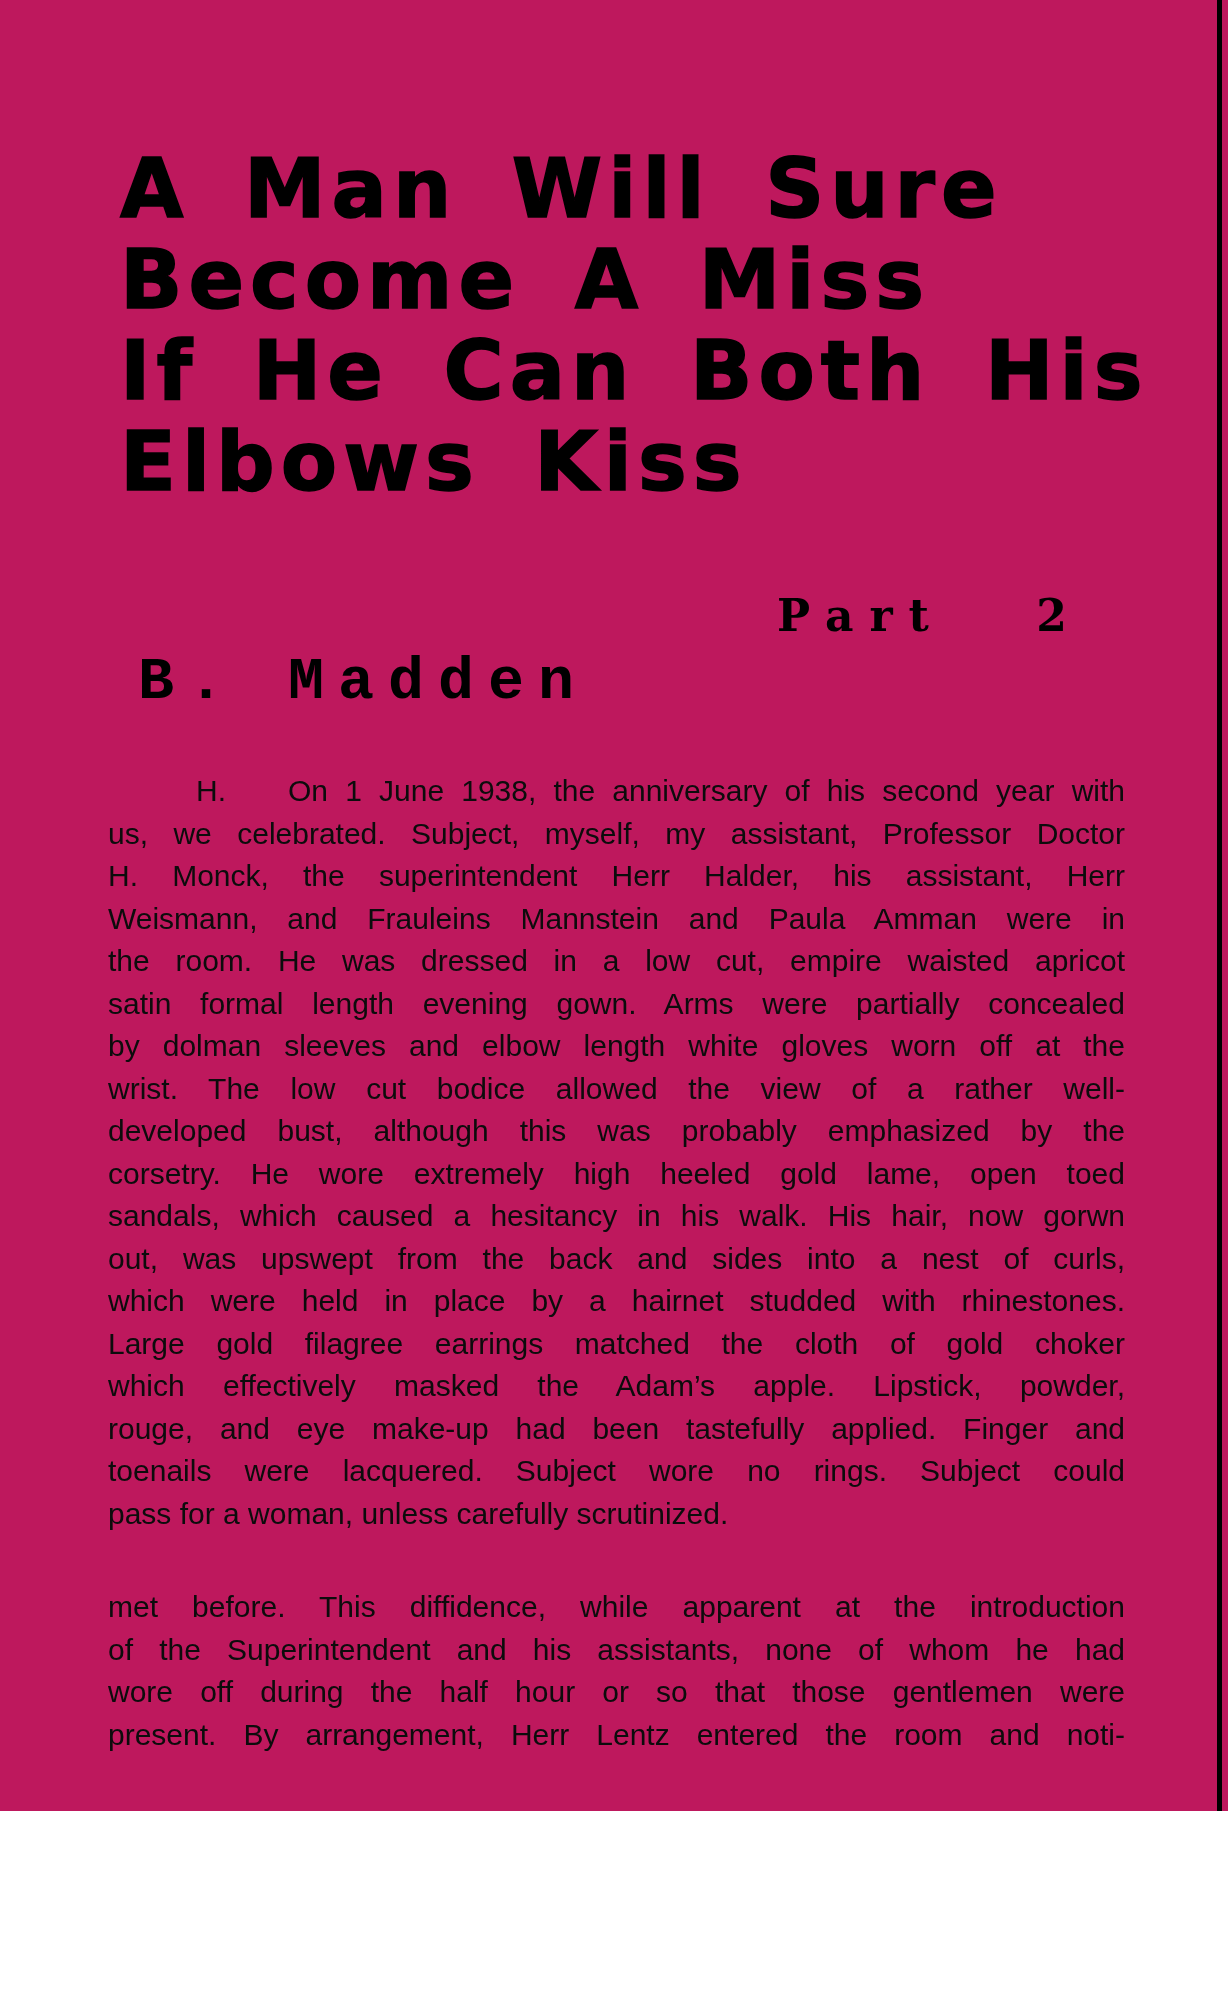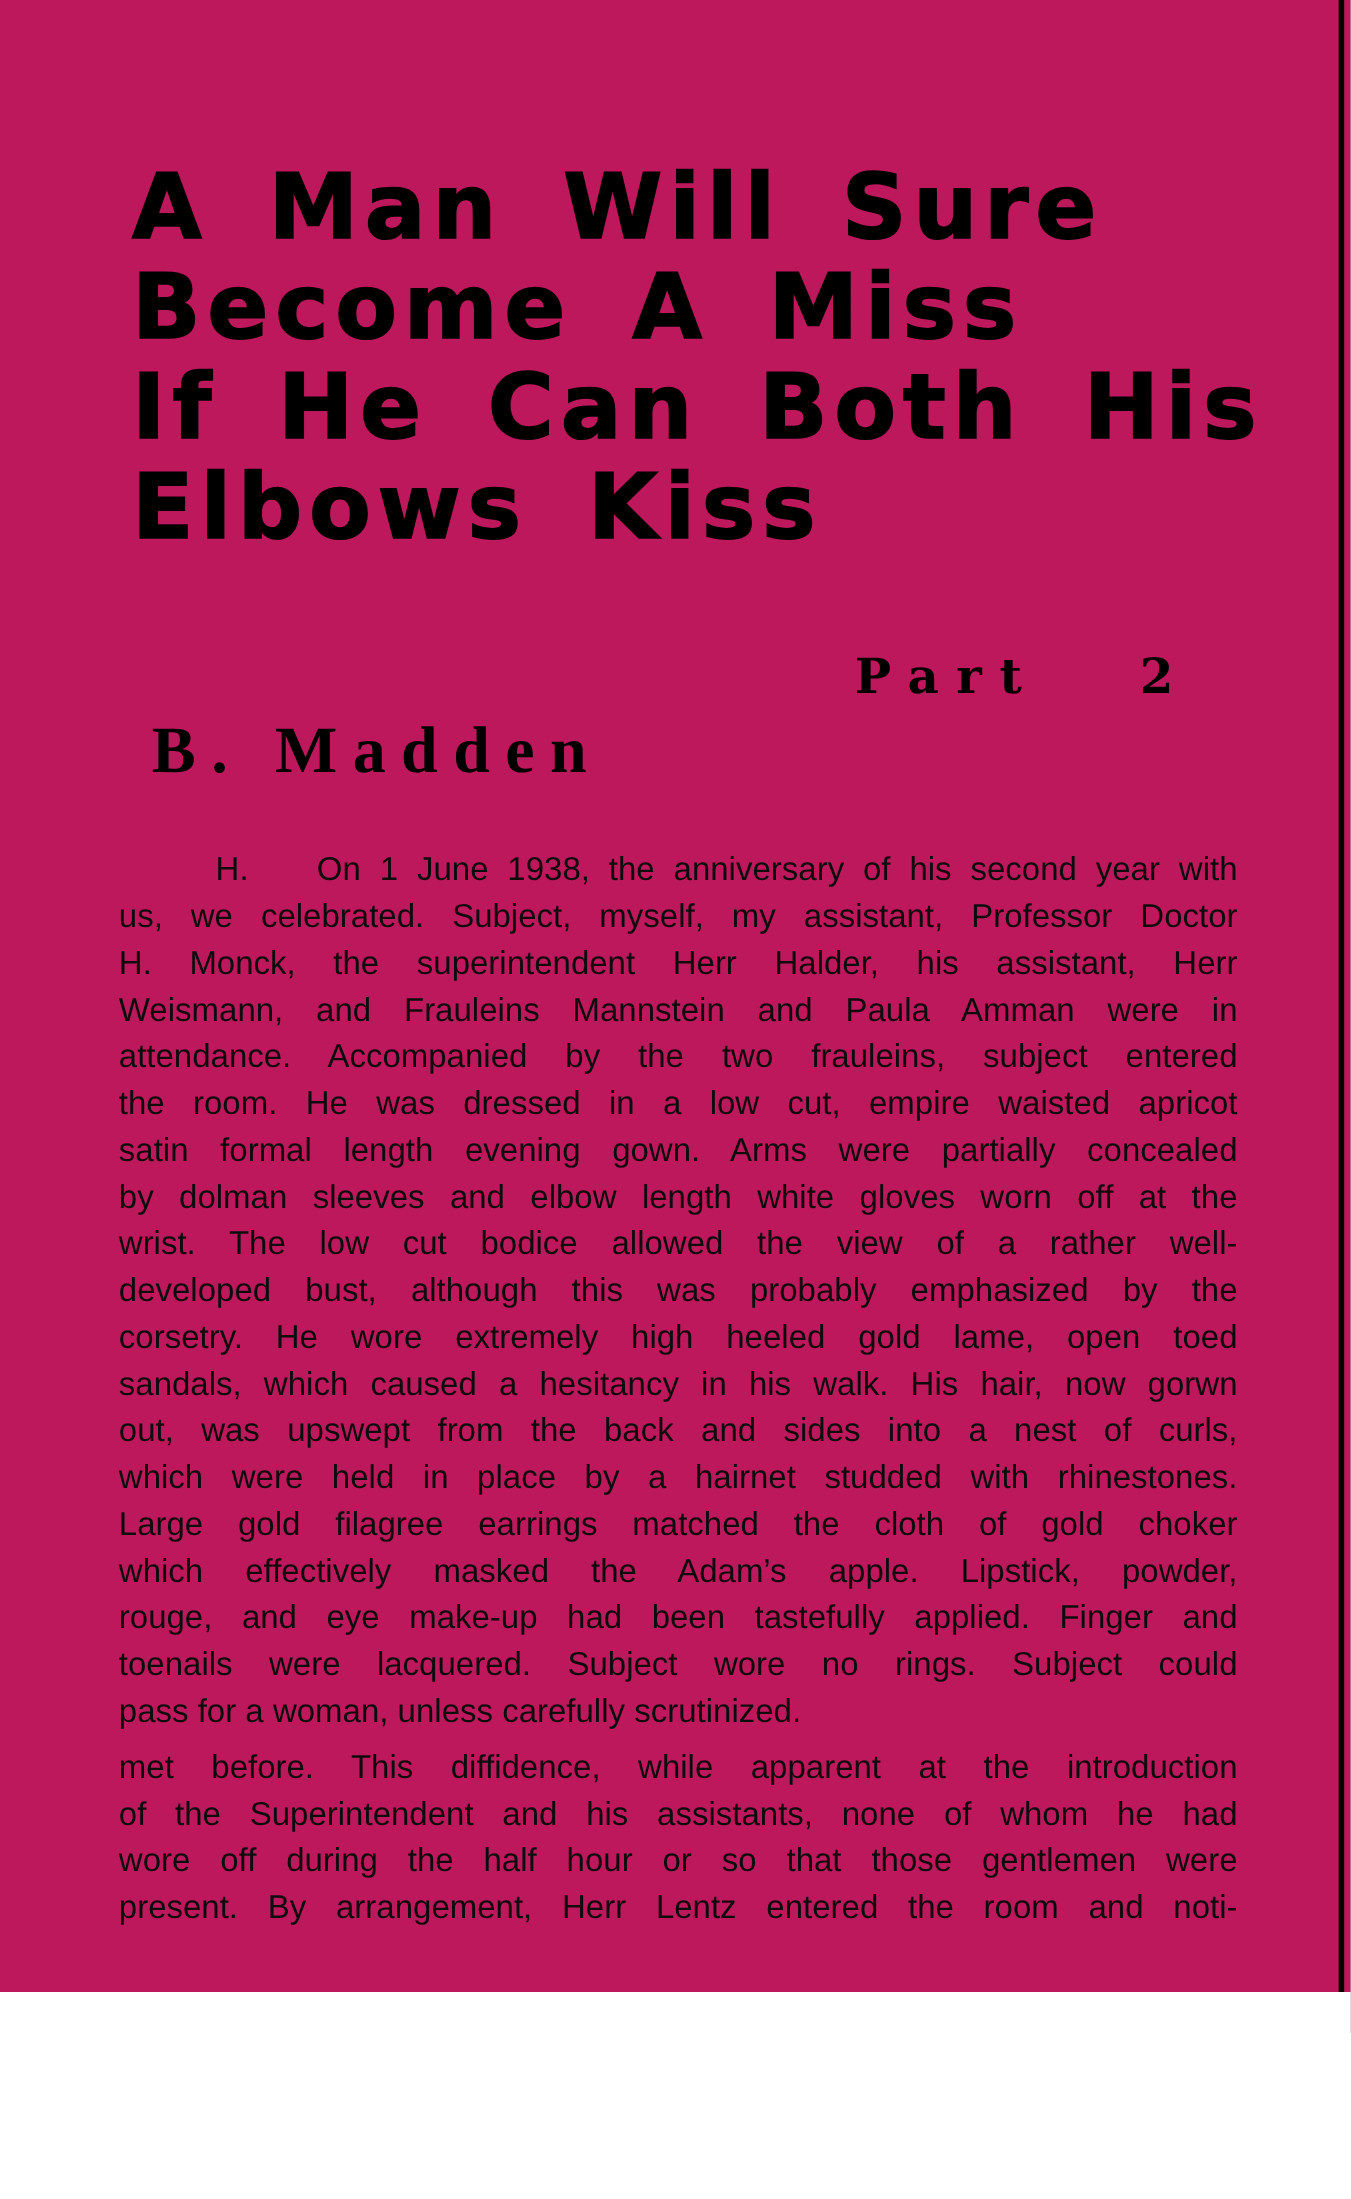--- a/index.html
+++ b/index.html
@@ -37,21 +37,21 @@
     font-family: "DejaVu Serif", serif;
     font-weight: bold;
     font-size: 44px;
     letter-spacing: 16px;
     word-spacing: 60px;
     white-space: nowrap;
   }
   .author {
     position: absolute;
     left: 138px; top: 648px;
-    font-family: Liberation Serif, serif;
+    font-family: Liberation Mono, monospace;
     font-weight: bold;
     font-size: 60px;
     letter-spacing: 14px;
     white-space: nowrap;
   }
   .body {
     position: absolute;
     left: 108px;
     width: 1017px;
     font-family: "Liberation Sans", sans-serif;
@@ -95,21 +95,20 @@
   <div class="author">B. Madden</div>
 
   <section class="body para1">
     <div class="bline first">
       <span>H.</span><span class="tab"></span><span>On 1 June 1938, the anniversary of his second year with</span>
     </div>
     <div class="gen-lines">
         <div class="bline">us, we celebrated. Subject, myself, my assistant, Professor Doctor</div>
         <div class="bline">H. Monck, the superintendent Herr Halder, his assistant, Herr</div>
         <div class="bline">Weismann, and Frauleins Mannstein and Paula Amman were in</div>
-        <div class="bline">attendance. Accompanied by the two frauleins, subject entered</div>
         <div class="bline">the room. He was dressed in a low cut, empire waisted apricot</div>
         <div class="bline">satin formal length evening gown. Arms were partially concealed</div>
         <div class="bline">by dolman sleeves and elbow length white gloves worn off at the</div>
         <div class="bline">wrist. The low cut bodice allowed the view of a rather well-</div>
         <div class="bline">developed bust, although this was probably emphasized by the</div>
         <div class="bline">corsetry. He wore extremely high heeled gold lame, open toed</div>
         <div class="bline">sandals, which caused a hesitancy in his walk. His hair, now gorwn</div>
         <div class="bline">out, was upswept from the back and sides into a nest of curls,</div>
         <div class="bline">which were held in place by a hairnet studded with rhinestones.</div>
         <div class="bline">Large gold filagree earrings matched the cloth of gold choker</div>

